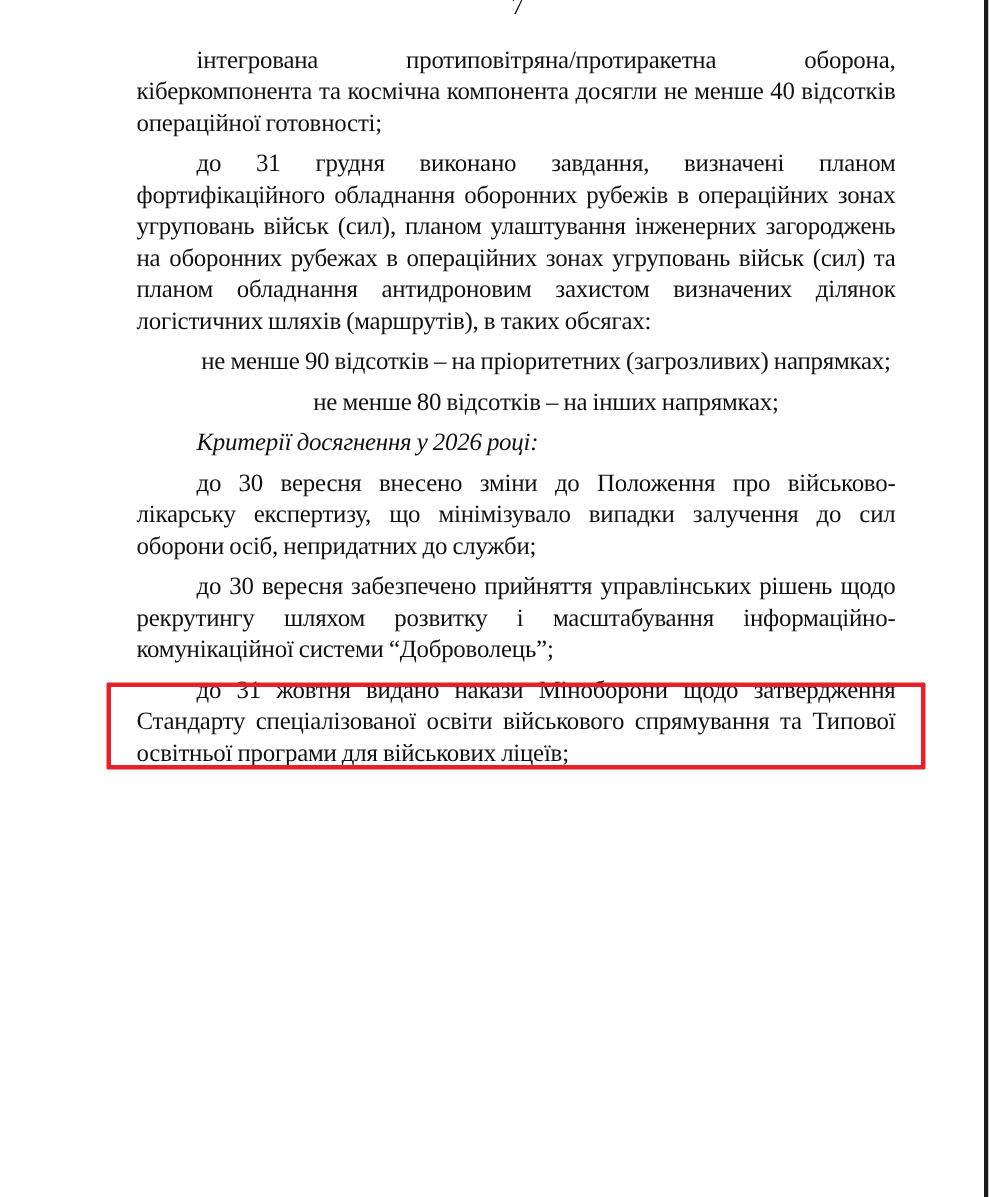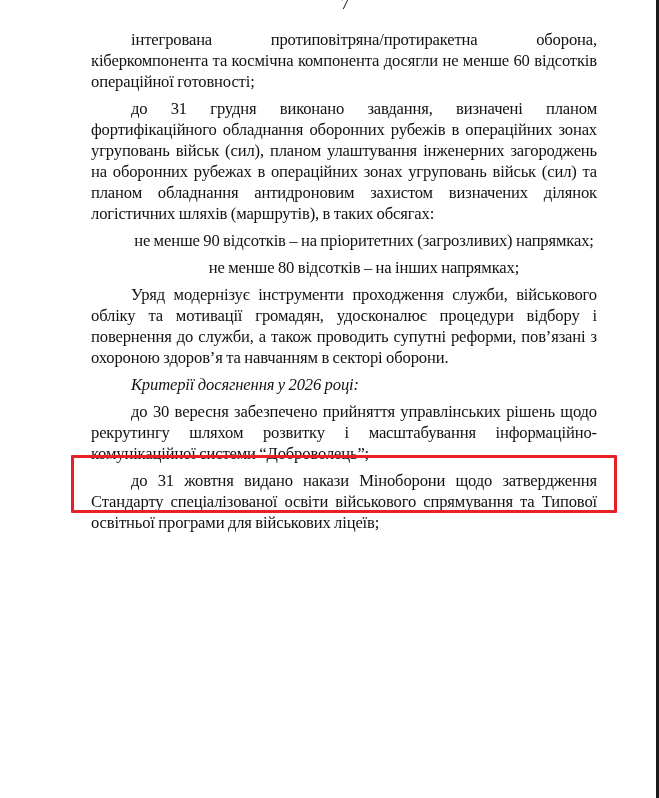--- a/index.html
+++ b/index.html
@@ -76,26 +76,26 @@
       pointer-events: none;
     }
   </style>
 </head>
 <body>
 
 <div class="page">
   <div class="page-number">7</div>
 
   <div class="content">
-    <p class="para">інтегрована протиповітряна/протиракетна оборона, кіберкомпонента та космічна компонента досягли не менше 60 відсотків операційної готовності;</p>
+    <p class="para">інтегрована протиповітряна/протиракетна оборона, кіберкомпонента та космічна компонента досягли не менше 40 відсотків операційної готовності;</p>
     <p class="para">до 31 грудня виконано завдання, визначені планом фортифікаційного обладнання оборонних рубежів в операційних зонах угруповань військ (сил), планом улаштування інженерних загороджень на оборонних рубежах в операційних зонах угруповань військ (сил) та планом обладнання антидроновим захистом визначених ділянок логістичних шляхів (маршрутів), в таких обсягах:</p>
     <p class="para sub">не менше 90 відсотків – на пріоритетних (загрозливих) напрямках;</p>
     <p class="para sub">не менше 80 відсотків – на інших напрямках;</p>
-    <p class="para">Уряд модернізує інструменти проходження служби, військового обліку та мотивації громадян, удосконалює процедури відбору і повернення до служби, а також проводить супутні реформи, пов’язані з охороною здоров’я та навчанням в секторі оборони.</p>
     <p class="para italic">Критерії досягнення у 2026 році:</p>
+    <p class="para">до 30 вересня внесено зміни до Положення про військово-лікарську експертизу, що мінімізувало випадки залучення до сил оборони осіб, непридатних до служби;</p>
     <p class="para">до 30 вересня забезпечено прийняття управлінських рішень щодо рекрутингу шляхом розвитку і масштабування інформаційно-комунікаційної системи “Доброволець”;</p>
     <p class="para">до 31 жовтня видано накази Міноборони щодо затвердження Стандарту спеціалізованої освіти військового спрямування та Типової освітньої програми для військових ліцеїв;</p>
 
   </div>
 
   <div class="highlight-box"></div>
 </div>
 
 <div class="page-edge"></div>
 

